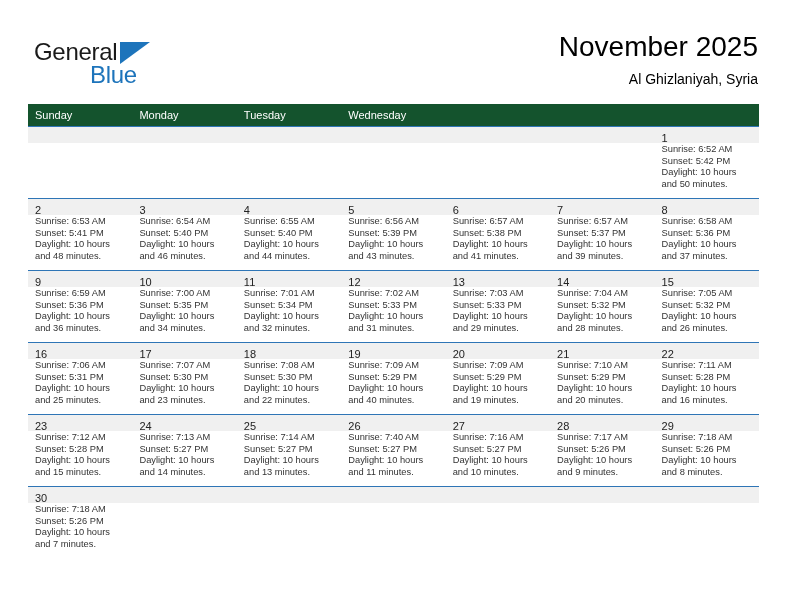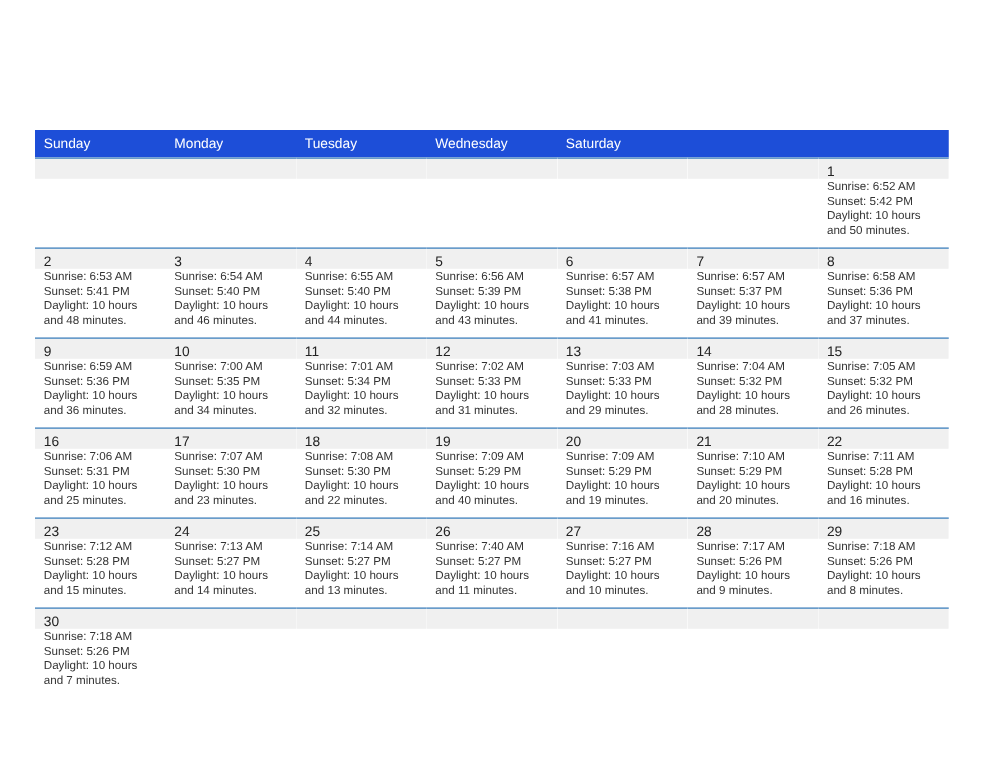--- a/index.html
+++ b/index.html
@@ -88,21 +88,21 @@
   
   .calendar {
     position: absolute;
     left: 28px;
     top: 104px;
     width: 731px;
   }
   .weekdays {
     display: flex;
     width: 100%;
-    background: #1d4ed8;
+    background: #14532d;
   }
   .weekday {
     width: 104.43px;
     box-sizing: border-box;
     padding: 4px 0 4px 7px;
     color: #ffffff;
     font-size: 11px;
     line-height: 14px;
     white-space: nowrap;
   }
@@ -141,28 +141,41 @@
   }
   .day-info div {
     white-space: nowrap;
   }
 </style>
 </head>
 <body>
 
 <div class="page">
 
+  <div class="header">
+
+    <div class="logo">
+      <span class="logo-general">General</span>
+      <span class="logo-flag"></span>
+      <span class="logo-blue">Blue</span>
+    </div>
+
+    <div class="title-block">
+      <div class="cal-title">November 2025</div>
+      <div class="cal-subtitle">Al Ghizlaniyah, Syria</div>
+    </div>
+
+  </div>
 
   <div class="calendar">
     <div class="weekdays">
       <div class="weekday">Sunday</div>
       <div class="weekday">Monday</div>
       <div class="weekday">Tuesday</div>
       <div class="weekday">Wednesday</div>
-      <div class="weekday">Saturday</div>
     </div>
     <div id="weeks-container">
         <div class="week">
           <div class="day-cell empty">
             <div class="daynum-band"><span class="daynum"></span></div>
           </div>
           <div class="day-cell empty">
             <div class="daynum-band"><span class="daynum"></span></div>
           </div>
           <div class="day-cell empty">

